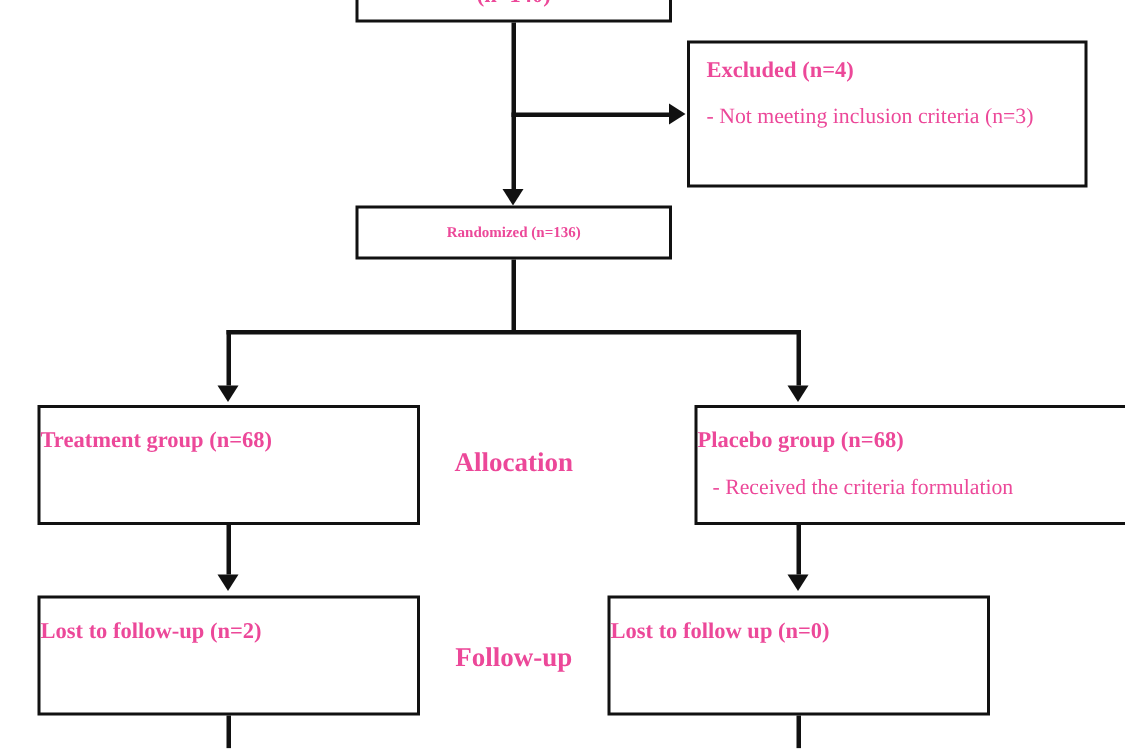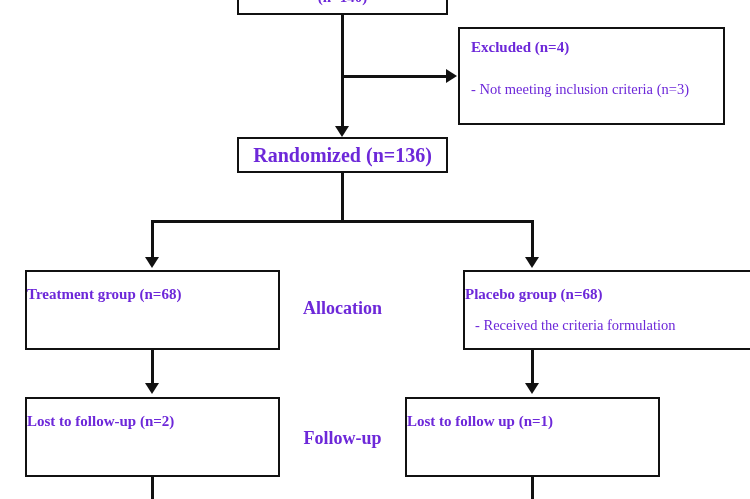--- a/index.html
+++ b/index.html
@@ -3,21 +3,21 @@
 <meta charset="utf-8">
 <style>
   html, body { margin: 0; padding: 0; background: #ffffff; }
   .canvas {
     position: relative;
     width: 750px;
     height: 499px;
     background: #ffffff;
     overflow: hidden;
     font-family: "Liberation Serif", "DejaVu Serif", serif;
-    color: #6d28d9;
+    color: #ec4899;
   }
   .box {
     position: absolute;
     border: 2px solid #111111;
     background: #ffffff;
     box-sizing: border-box;
   }
   .box-title {
     font-weight: bold;
     font-size: 15px;
@@ -38,25 +38,25 @@
     font-size: 15px;
     line-height: 18px;
     text-align: left;
     padding: 9px 0 0 11px;
   }
   .excluded-item {
     font-size: 14.5px;
     line-height: 18px;
     text-align: left;
     padding-left: 11px;
-    margin-top: 24px;
+    margin-top: 13px;
   }
   .center-title {
     font-weight: bold;
-    font-size: 20px;
+    font-size: 10px;
     line-height: 19px;
     text-align: center;
   }
   .vline, .hline { position: absolute; background: #111111; }
   .vline { width: 3px; }
   .hline { height: 3px; }
   .arr-down {
     position: absolute; width: 0; height: 0;
     border-left: 7px solid transparent;
     border-right: 7px solid transparent;
@@ -125,19 +125,19 @@
   <div class="vline" style="left:531px; top:350px; height:33px;"></div>
   <div class="arr-down" style="left:525px; top:383px;"></div>
 
   <div class="box" style="left:25px; top:397px; width:255px; height:80px;">
     <div class="box-title">Lost to follow-up (n=2)</div>
   </div>
 
   <div class="stage-label" style="top:428px;">Follow-up</div>
 
   <div class="box" style="left:405px; top:397px; width:255px; height:80px;">
-    <div class="box-title">Lost to follow up (n=1)</div>
+    <div class="box-title">Lost to follow up (n=0)</div>
   </div>
 
   <div class="vline" style="left:151px; top:477px; height:22px;"></div>
   <div class="vline" style="left:531px; top:477px; height:22px;"></div>
 
 </div>
 
 </body></html>

